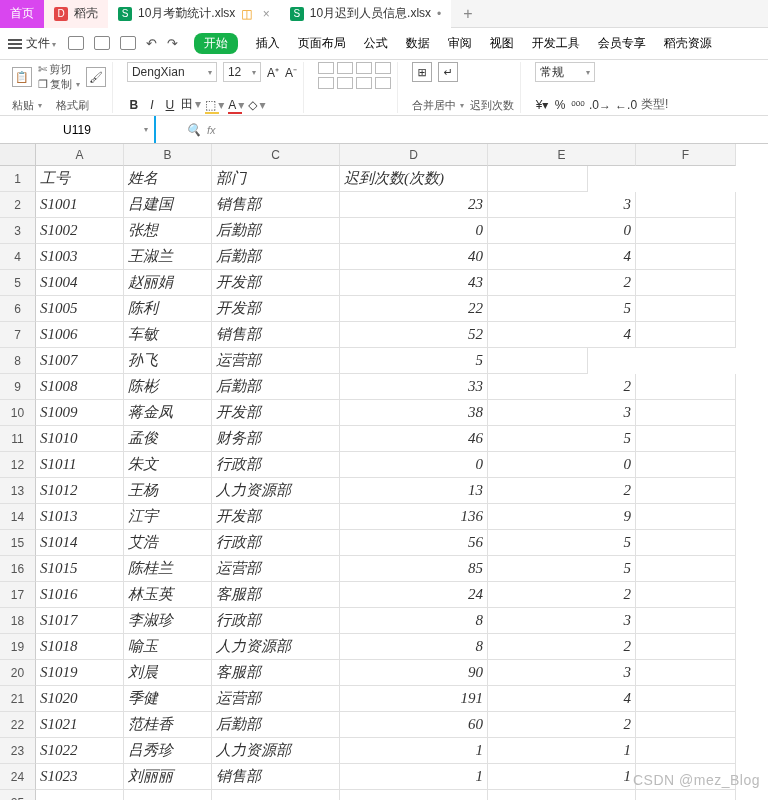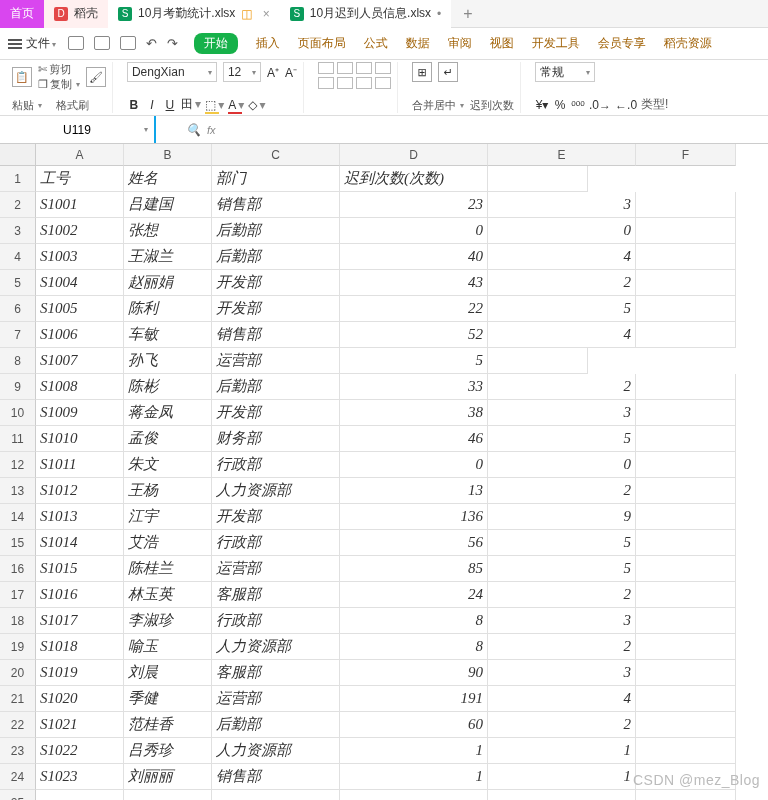--- a/index.html
+++ b/index.html
@@ -16,21 +16,21 @@
   .icon-plus{color:#888;padding:0 12px;font-size:16px;}
   .row2{display:flex;align-items:center;height:32px;padding:0 8px;border-bottom:1px solid #ddd;gap:4px;}
   .hamburger{display:inline-block;width:14px;}
   .hamburger span{display:block;height:2px;background:#555;margin:2px 0;}
   .file-menu{font-size:12px;color:#333;}
   .dd{color:#888;font-size:8px;margin-left:2px;}
   .qat{display:flex;gap:10px;margin-left:8px;}
   .qat-icon{width:16px;height:14px;border:1px solid #888;border-radius:2px;background:#fff;}
   .undo,.redo{font-size:13px;color:#555;}
   .start-pill{background:#16b14a;color:#fff;padding:2px 10px;border-radius:8px;margin-left:12px;font-size:12px;}
-  .ribbon-menu{display:flex;gap:18px;margin-left:14px;color:#a16207;}
+  .ribbon-menu{display:flex;gap:18px;margin-left:14px;color:#000000;}
   .ribbon-menu span{cursor:pointer;}
   .row3{display:flex;height:56px;border-bottom:1px solid #ddd;padding:2px 6px;gap:8px;}
   .group{display:flex;flex-direction:column;justify-content:space-between;border-right:1px solid #eee;padding:0 6px;}
   .grow{display:flex;gap:6px;align-items:center;}
   .big-icon{width:20px;height:20px;border:1px solid #aaa;display:flex;align-items:center;justify-content:center;font-size:11px;}
   .small-label{font-size:11px;color:#555;display:flex;align-items:center;gap:2px;}
   .font-sel{border:1px solid #ccc;height:20px;width:90px;padding:0 4px;display:flex;align-items:center;justify-content:space-between;}
   .size-sel{border:1px solid #ccc;height:20px;width:38px;padding:0 4px;display:flex;align-items:center;justify-content:space-between;}
   .mini-btns{display:flex;gap:4px;align-items:center;margin-top:2px;}
   .mini-btns span{font-size:12px;min-width:14px;text-align:center;cursor:pointer;}

